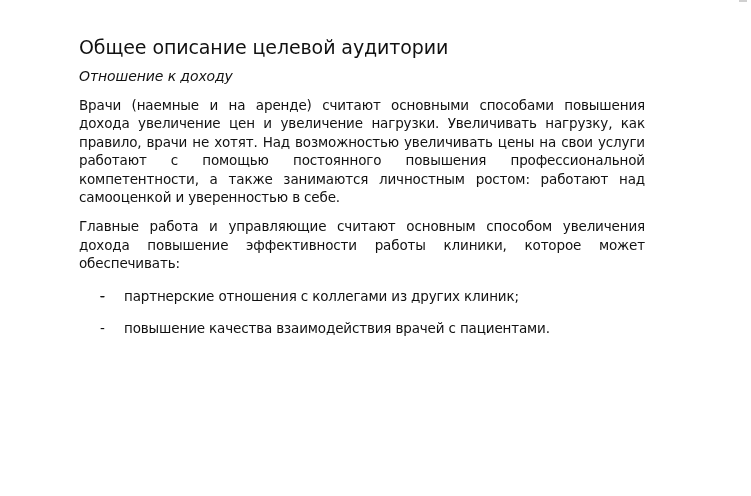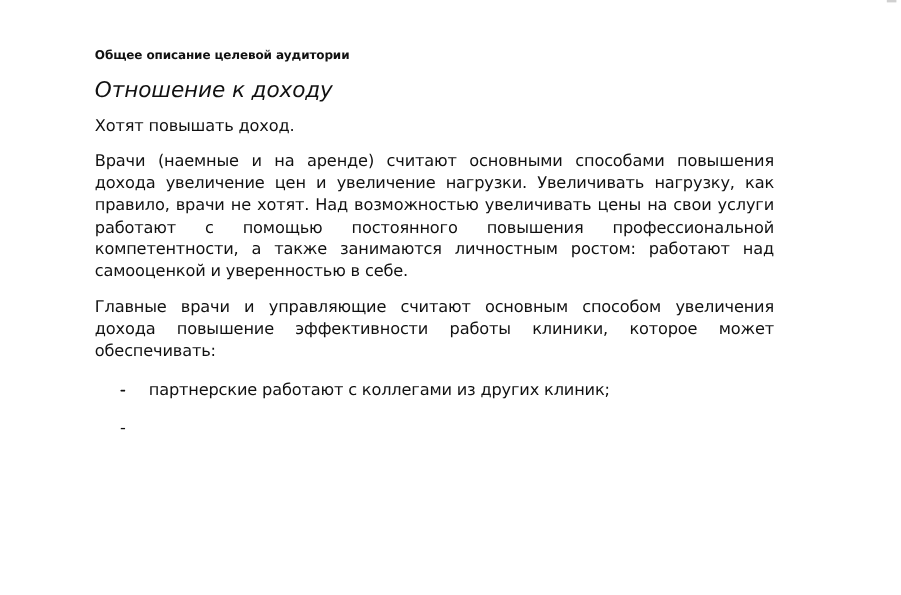--- a/index.html
+++ b/index.html
@@ -15,29 +15,29 @@
       font-family: "DejaVu Sans", "Liberation Sans", sans-serif;
       color: #111111;
     }
     .page {
       position: absolute;
       left: 79px;
       top: 38px;
       width: 566px;
     }
     .heading {
-      font-weight: bold;
-      font-size: 10px;
+      font-weight: normal;
+      font-size: 19px;
       line-height: 18px;
       margin: 0 0 11px 0;
       letter-spacing: -0.1px;
     }
     .subheading {
       font-style: italic;
-      font-size: 18px;
+      font-size: 14px;
       line-height: 18px;
       margin: 0 0 11px 0;
       letter-spacing: -0.1px;
     }
     .para {
       font-size: 13.5px;
       line-height: 18.4px;
       margin: 0 0 11px 0;
       text-align: justify;
       letter-spacing: -0.15px;
@@ -71,32 +71,32 @@
     }
   </style>
 </head>
 <body>
 
 <div class="corner-mark"></div>
 
 <div class="page">
   <p class="heading">Общее описание целевой аудитории</p>
   <p class="subheading">Отношение к доходу</p>
-  <p class="para">Хотят повышать доход.</p>
   <p class="para">Врачи (наемные и на аренде) считают основными способами повышения дохода увеличение цен и увеличение нагрузки. Увеличивать нагрузку, как правило, врачи не хотят. Над возможностью увеличивать цены на свои услуги работают с помощью постоянного повышения профессиональной компетентности, а также занимаются личностным ростом: работают над самооценкой и уверенностью в себе.</p>
-  <p class="para">Главные врачи и управляющие считают основным способом увеличения дохода повышение эффективности работы клиники, которое может обеспечивать:</p>
+  <p class="para">Главные работа и управляющие считают основным способом увеличения дохода повышение эффективности работы клиники, которое может обеспечивать:</p>
 
   <ul class="list">
     <li class="list-item">
       <span class="bullet">-</span>
     </li>
     <li class="list-item">
       <span class="bullet">-</span>
     </li>
     <li class="list-item">
       <span class="bullet">-</span>
-      <span>партнерские работают с коллегами из других клиник;</span>
+      <span>партнерские отношения с коллегами из других клиник;</span>
     </li>
     <li class="list-item">
       <span class="bullet">-</span>
+      <span>повышение качества взаимодействия врачей с пациентами.</span>
     </li>
   </ul>
 </div>
 
 </body></html>

